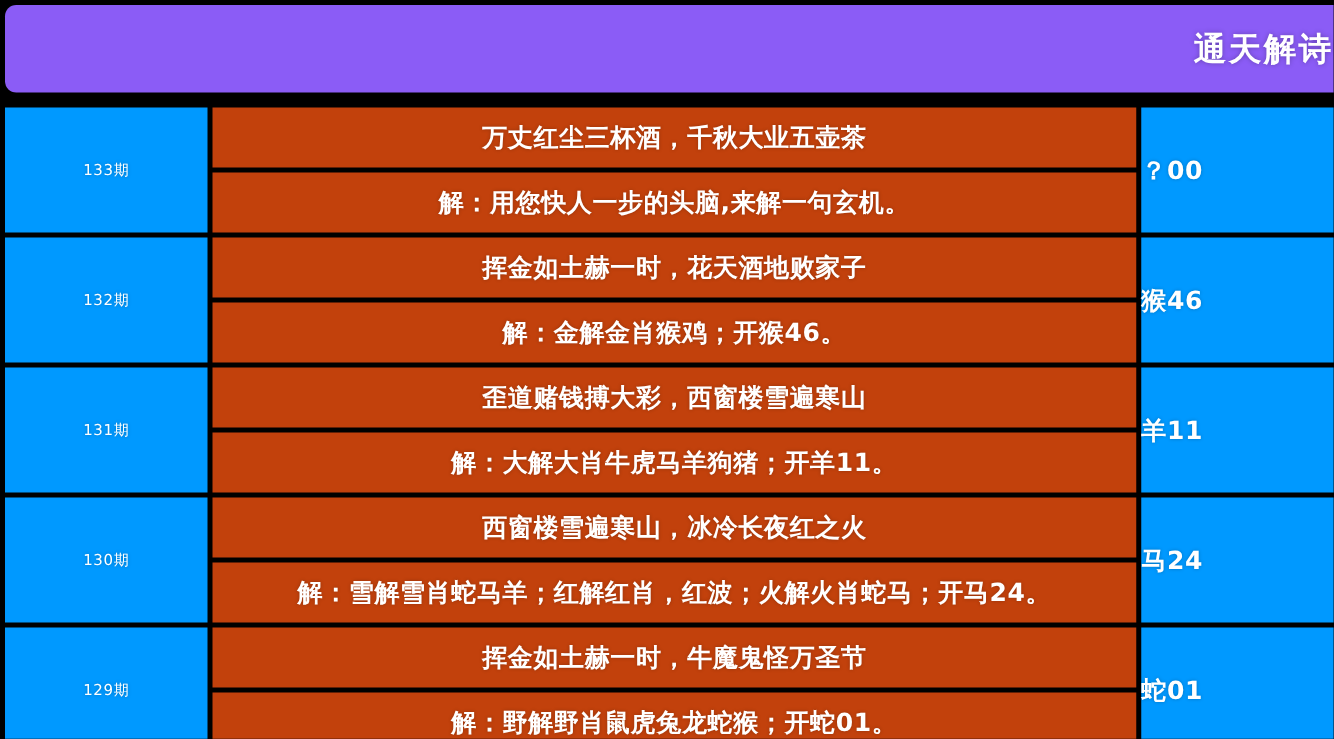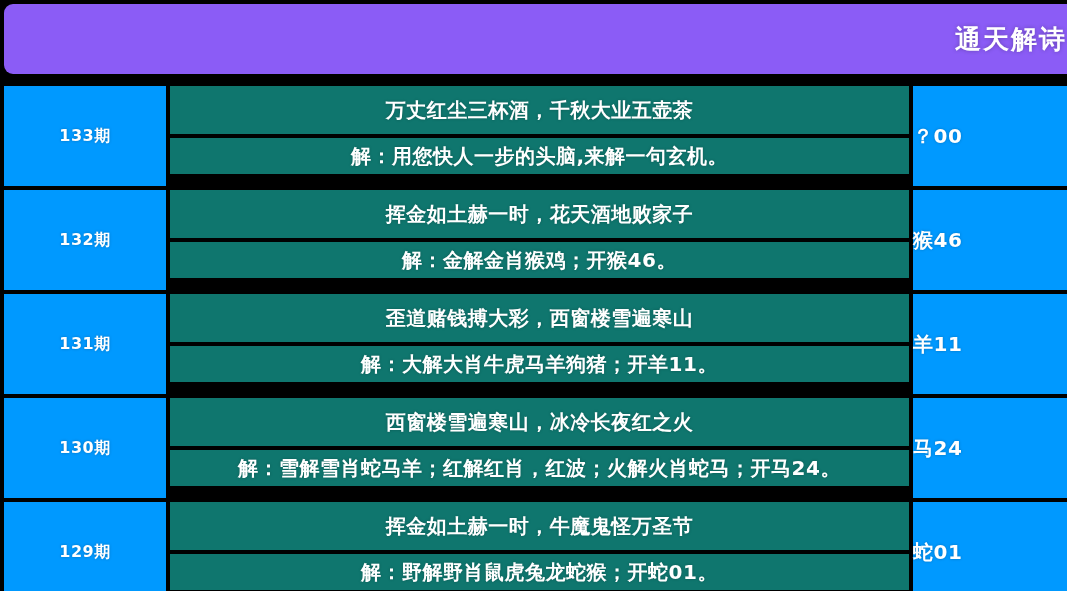--- a/index.html
+++ b/index.html
@@ -65,49 +65,49 @@
     width: 162px;
     background: #0099ff;
     margin-left: 4px;
     display: flex;
     align-items: center;
     justify-content: center;
     box-sizing: border-box;
   }
   .cell-period span {
     color: #ffffff;
-    font-size: 16px;
-    font-weight: bold;
+    font-size: 12px;
+    font-weight: normal;
     letter-spacing: 0.5px;
     text-shadow: 0 0 3px rgba(0,0,0,0.25);
   }
 
   .cell-middle {
     flex: 0 0 739px;
     width: 739px;
     margin-left: 4px;
     display: flex;
     flex-direction: column;
     background: #000000;
   }
 
   .sub-cell {
-    background: #0f766e;
+    background: #c2410c;
     display: flex;
     align-items: center;
     justify-content: center;
     box-sizing: border-box;
     padding: 0 6px;
   }
   .sub-poem {
     height: 48px;
     margin-bottom: 4px;
   }
   .sub-explain {
-    height: 36px;
+    height: 48px;
   }
   .sub-cell span {
     color: #ffffff;
     font-size: 20px;
     font-weight: bold;
     white-space: nowrap;
     letter-spacing: 0.5px;
     text-shadow: 0 0 3px rgba(0,0,0,0.25);
   }
 

